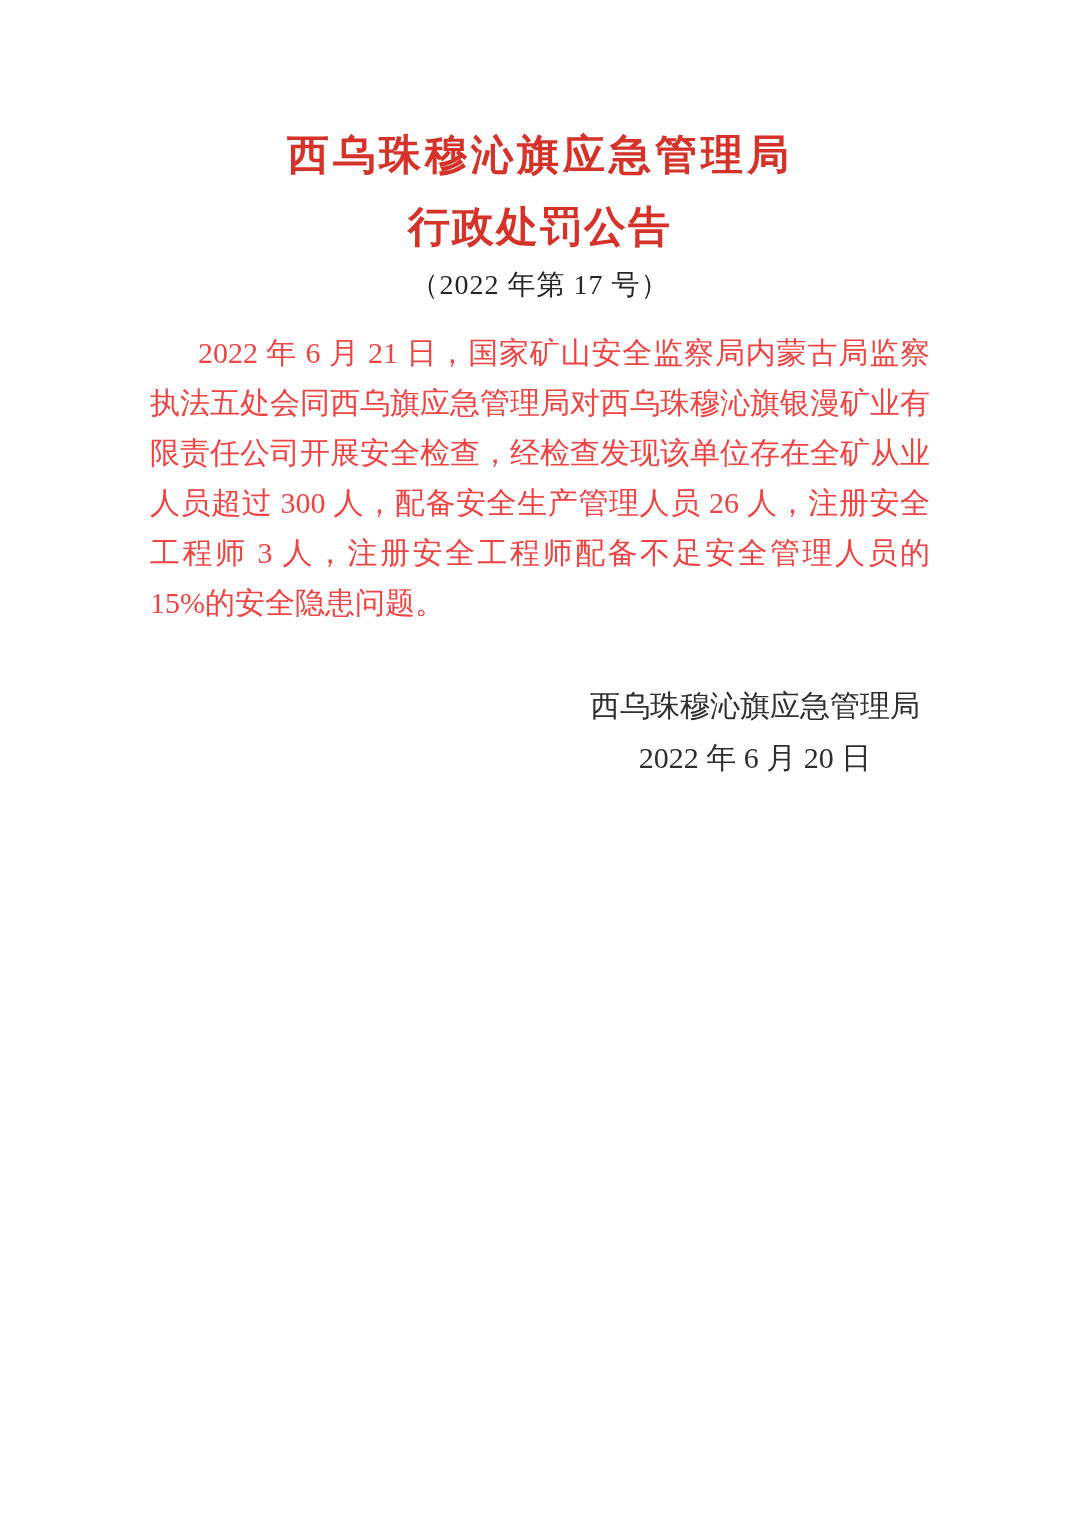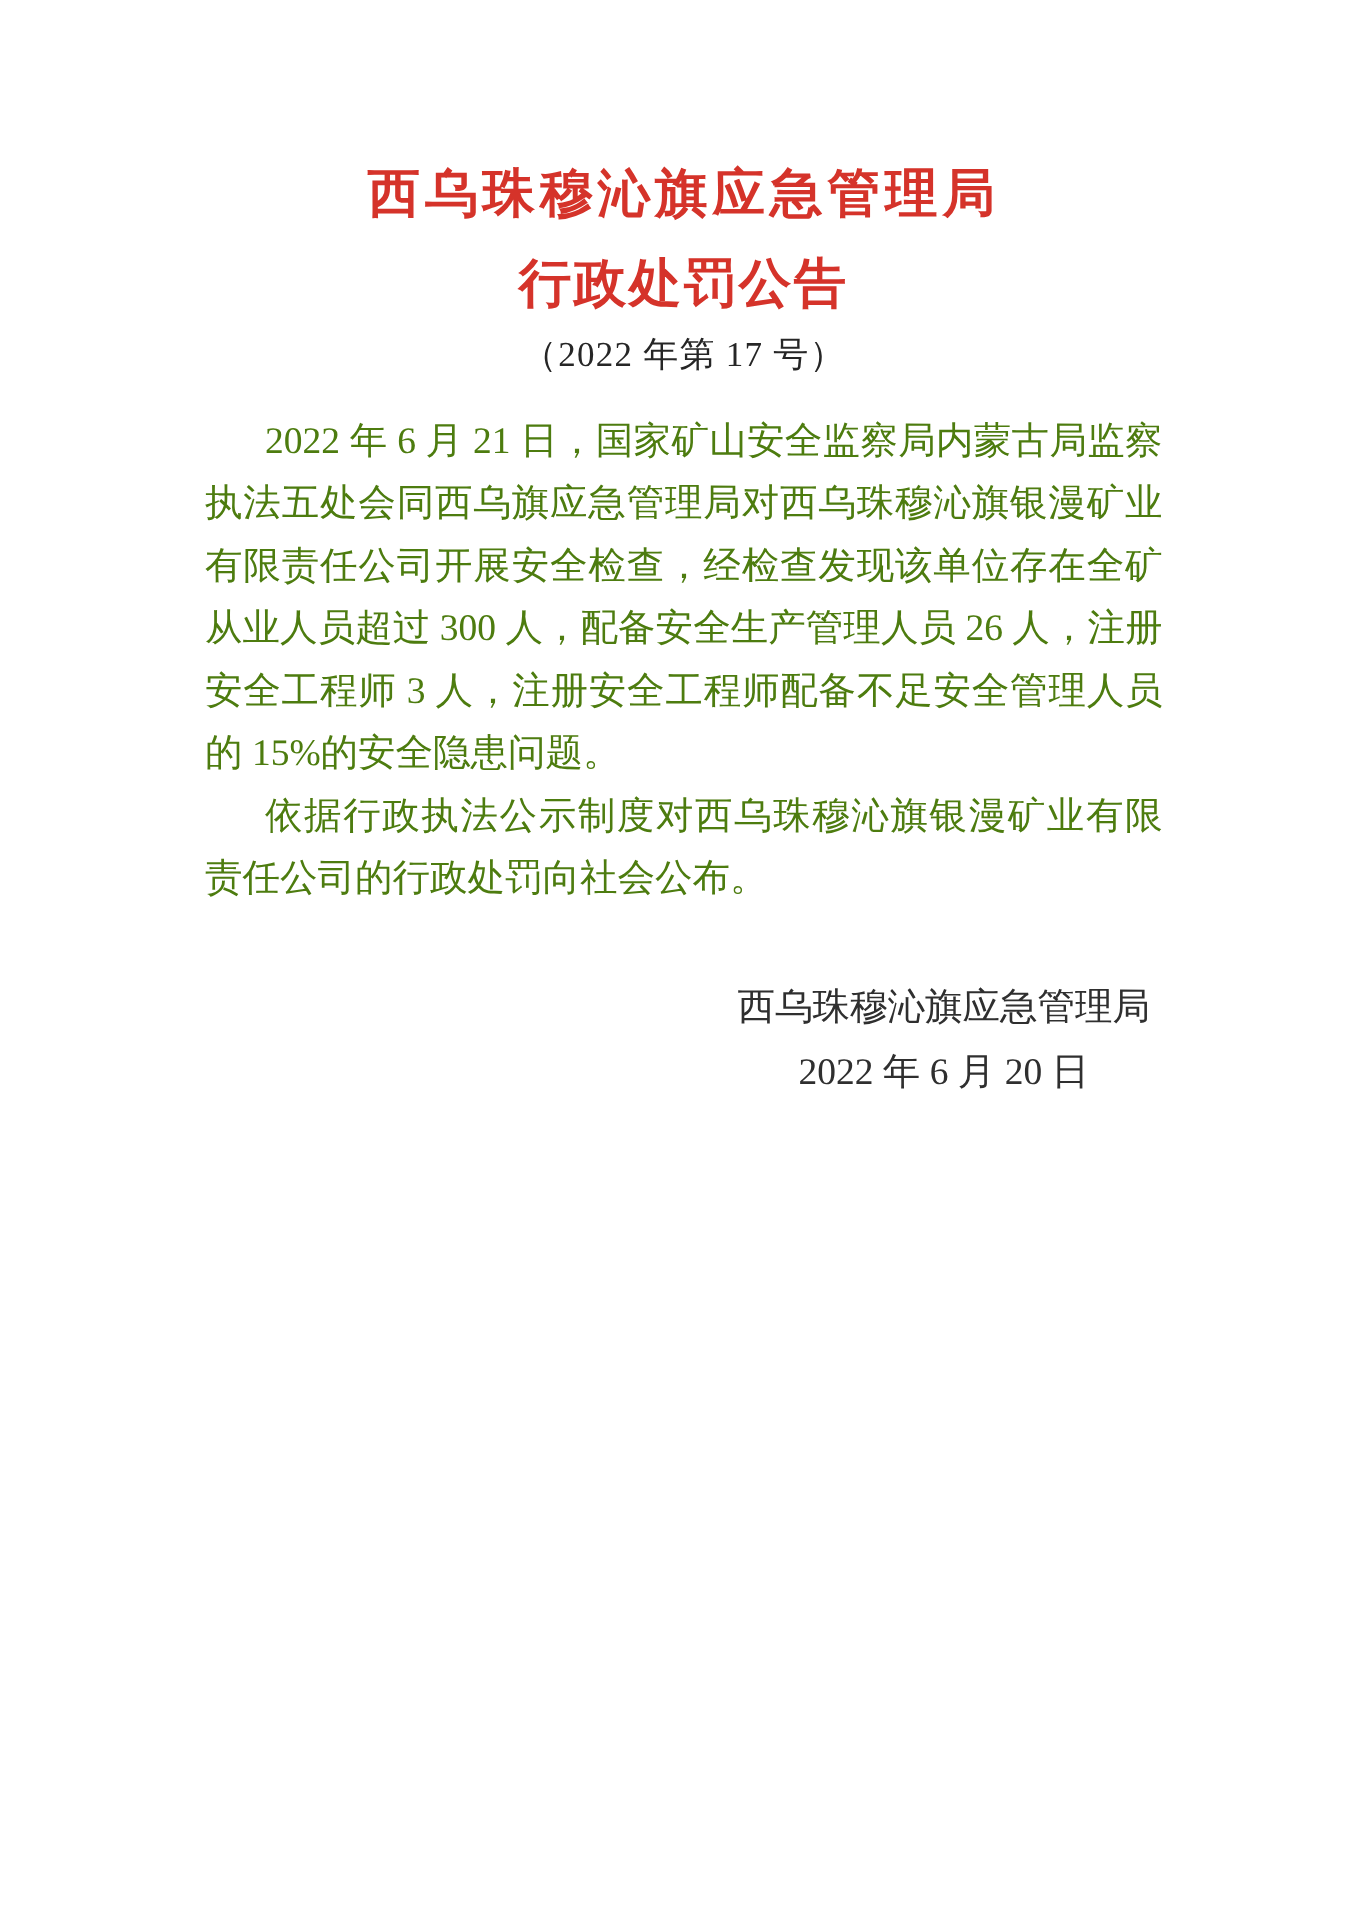--- a/index.html
+++ b/index.html
@@ -10,21 +10,20 @@
 
   .page {
     position: relative;
     width: 1080px;
     height: 1527px;
     margin: 0 auto;
     background: #ffffff;
     overflow: hidden;
     font-family: "Liberation Serif", "DejaVu Serif", serif;
     color: #2f2f2f;
-    padding-left: 14px;
   }
 
   .title {
     font-family: "Liberation Sans", "DejaVu Sans", sans-serif;
     font-weight: bold;
     color: #d5332a;
     text-align: center;
     font-size: 42px;
     line-height: 50px;
   }
@@ -47,21 +46,21 @@
     color: #262626;
     letter-spacing: 1px;
   }
 
   .body-text {
     margin: 26px 150px 0 150px;
     font-size: 30px;
     line-height: 50px;
     text-align: justify;
     text-justify: inter-ideograph;
-    color: #4d7c0f;
+    color: #ef4444;
   }
 
   .body-text p {
     margin: 0;
     text-indent: 48px;
   }
 
   .signature-block {
     margin-top: 52px;
     padding-right: 160px;
@@ -82,21 +81,20 @@
 <div class="page">
 
   <div class="title title-line1">西乌珠穆沁旗应急管理局</div>
 
   <div class="title title-line2">行政处罚公告</div>
 
   <div class="doc-number">（2022 年第 17 号）</div>
 
   <div class="body-text">
     <p>2022 年 6 月 21 日，国家矿山安全监察局内蒙古局监察执法五处会同西乌旗应急管理局对西乌珠穆沁旗银漫矿业有限责任公司开展安全检查，经检查发现该单位存在全矿从业人员超过 300 人，配备安全生产管理人员 26 人，注册安全工程师 3 人，注册安全工程师配备不足安全管理人员的 15%的安全隐患问题。</p>
-    <p>依据行政执法公示制度对西乌珠穆沁旗银漫矿业有限责任公司的行政处罚向社会公布。</p>
   </div>
 
   <div class="signature-block">
     <div class="signature-inner">
       <div>西乌珠穆沁旗应急管理局</div>
       <div>2022 年 6 月 20 日</div>
     </div>
   </div>
 
 </div>

